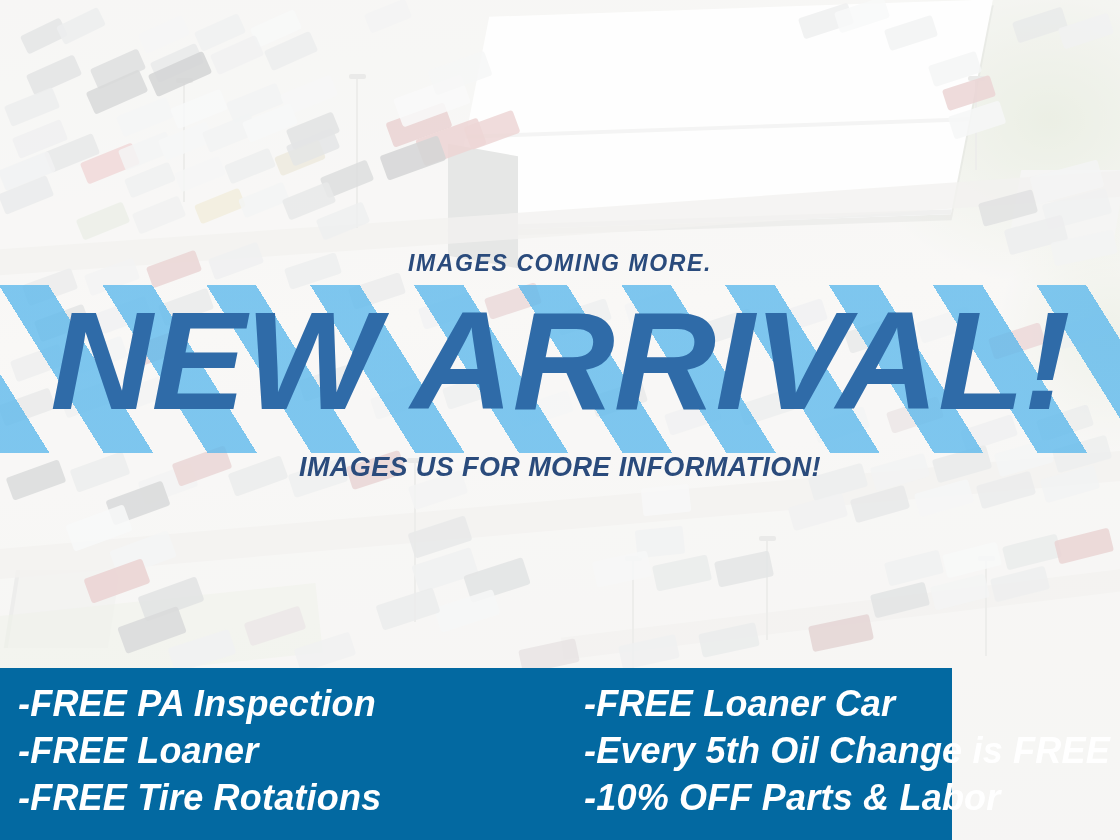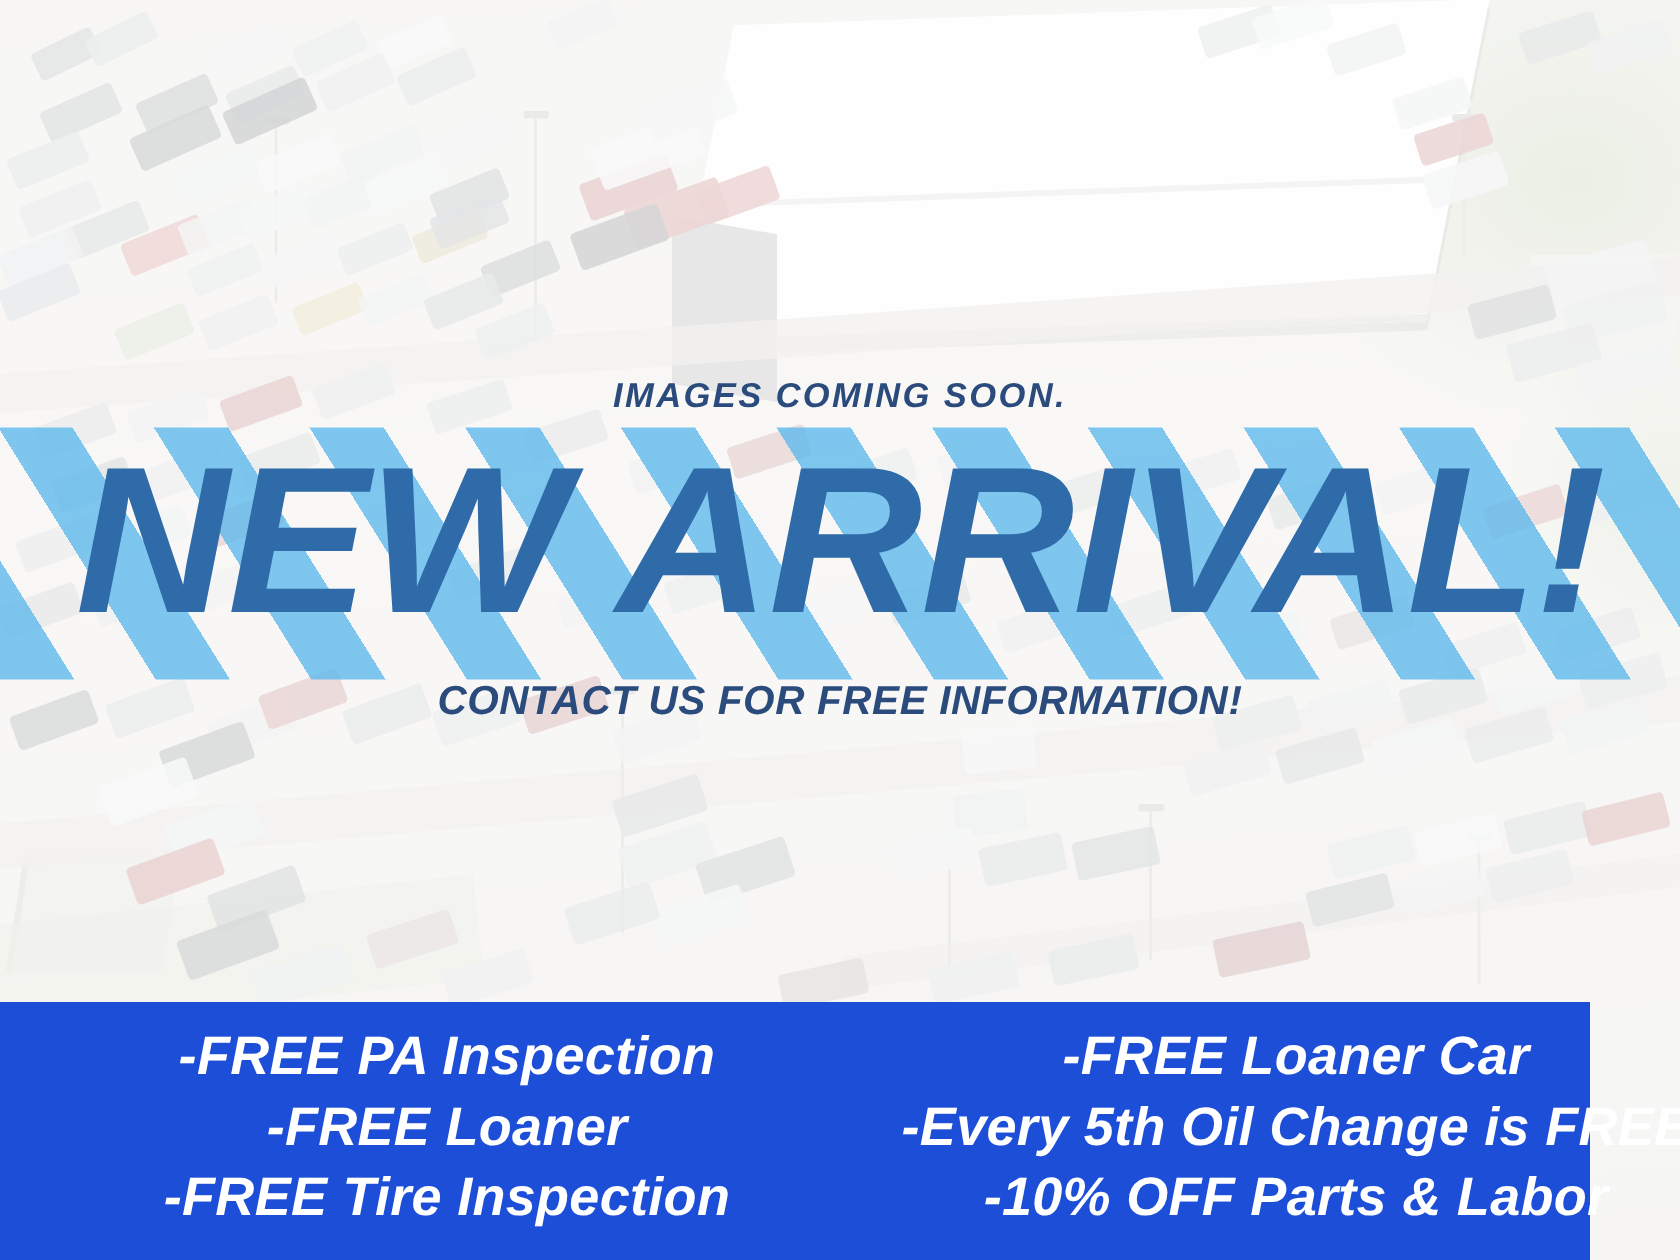--- a/index.html
+++ b/index.html
@@ -97,24 +97,23 @@
     position:absolute;left:0;right:0;top:452px;
     text-align:center;
     font-size:27px;font-weight:bold;font-style:italic;
     letter-spacing:.4px;
     color:#2a4b7c;
     white-space:nowrap;
   }
 
   
   #banner{
-    position:absolute;left:0;bottom:0;width:1060px;height:172px;
-    background:#1d4ed8;
+    position:absolute;left:0;bottom:0;width:952px;height:172px;
+    background:#0369a1;
     display:flex;
-    text-align:center;
   }
   .offer-col{
     flex:0 0 auto;
     padding-top:12px;
   }
   #offers-left{width:560px;padding-left:18px;}
   #offers-right{width:560px;padding-left:6px;}
   .offer-line{
     color:#fff;
     font-size:36px;
@@ -309,29 +308,29 @@
     <div class="car" style="left:992px;top:572px;width:56px;height:24px;background:#d2d5d5;transform:rotate(-14deg);"></div>
 
     <div class="car" style="left:810px;top:620px;width:62px;height:26px;background:#b8908f;transform:rotate(-12deg);"></div>
     <div class="car" style="left:700px;top:628px;width:58px;height:24px;background:#c9cccc;transform:rotate(-12deg);"></div>
     <div class="car" style="left:620px;top:640px;width:58px;height:24px;background:#d6d8d9;transform:rotate(-12deg);"></div>
     <div class="car" style="left:520px;top:644px;width:58px;height:24px;background:#c4b8b8;transform:rotate(-12deg);"></div>
   </div>
 
   <div id="stripes"></div>
 
-  <div id="eyebrow">IMAGES COMING SOON.</div>
+  <div id="eyebrow">IMAGES COMING MORE.</div>
   <div id="headline">NEW ARRIVAL!</div>
-  <div id="subline">CONTACT US FOR FREE INFORMATION!</div>
+  <div id="subline">IMAGES US FOR MORE INFORMATION!</div>
 
   <div id="banner">
     <div class="offer-col" id="offers-left">
       <div class="offer-line">-FREE PA Inspection</div>
       <div class="offer-line">-FREE Loaner</div>
-      <div class="offer-line">-FREE Tire Inspection</div>
+      <div class="offer-line">-FREE Tire Rotations</div>
     </div>
     <div class="offer-col" id="offers-right">
       <div class="offer-line">-FREE Loaner Car</div>
       <div class="offer-line">-Every 5th Oil Change is FREE</div>
       <div class="offer-line">-10% OFF Parts &amp; Labor</div>
     </div>
   </div>
 
 </div>
 

